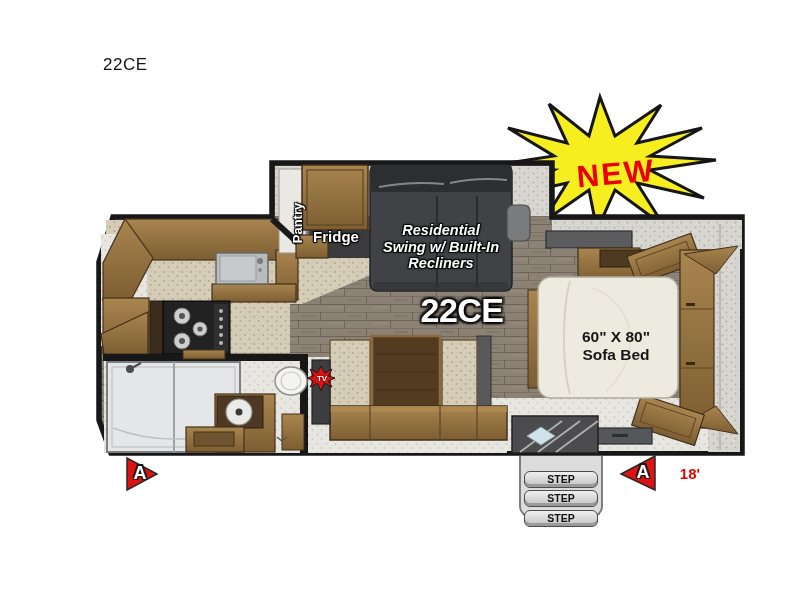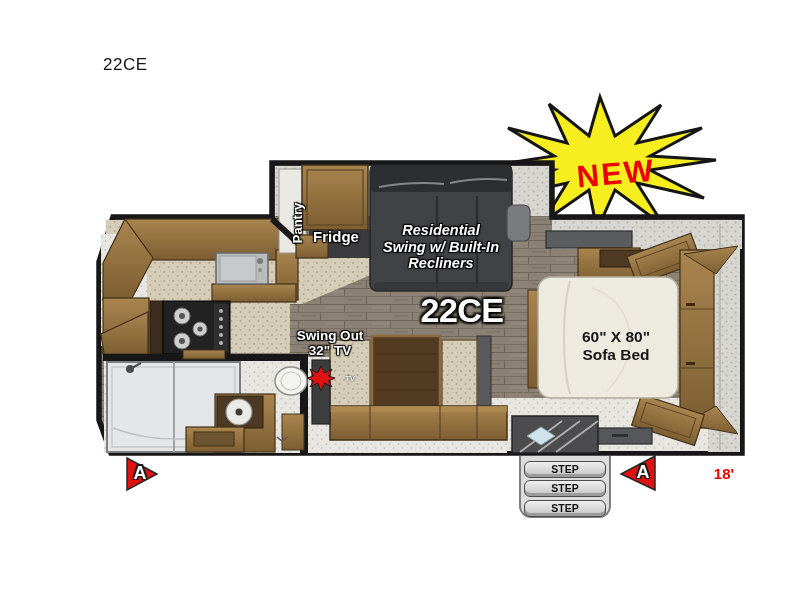--- a/index.html
+++ b/index.html
@@ -12,34 +12,34 @@
                    -1px 1px 1px rgba(0,0,0,.9),1px 1px 1px rgba(0,0,0,.9),0 0 3px rgba(0,0,0,.55);}
   .title{position:absolute;left:103px;top:55px;font-size:17px;font-weight:500;color:#141414;
          text-shadow:none;letter-spacing:.5px;}
   .pantry{left:297px;top:223px;font-size:13px;transform:translate(-50%,-50%) rotate(-90deg);}
   .fridge{left:336px;top:200px;font-size:15px;margin-top:36px;}
   .sofa{left:441px;top:247px;font-size:14.5px;line-height:16.5px;font-style:italic;}
   .model{left:462px;top:310px;font-size:34px;letter-spacing:-.5px;
          text-shadow:-2px -2px 2px rgba(0,0,0,.85),2px -2px 2px rgba(0,0,0,.85),
                      -2px 2px 2px rgba(0,0,0,.85),2px 2px 2px rgba(0,0,0,.85);}
   .swing{left:330px;top:343px;font-size:13.5px;line-height:15px;}
-  .tvbadge{left:322px;top:378px;font-size:8px;text-shadow:0 0 2px #000;margin-left:28px;}
+  .tvbadge{left:322px;top:378px;font-size:8px;text-shadow:0 0 2px #000;}
   .dinette{left:407px;top:379px;font-size:15.5px;line-height:19px;}
   .bed{left:616px;top:346px;font-size:15.5px;line-height:18px;color:#161616;text-shadow:none;}
   .newtxt{left:616px;top:174px;font-size:31px;font-weight:800;color:#ea0000;letter-spacing:2px;
           transform:translate(-50%,-50%) rotate(-5deg);text-shadow:none;}
   .marker-a{font-size:18px;font-weight:800;
             text-shadow:-1.5px -1.5px 0 #1a1a1a,1.5px -1.5px 0 #1a1a1a,
                         -1.5px 1.5px 0 #1a1a1a,1.5px 1.5px 0 #1a1a1a;}
   .ma-left{left:140px;top:473px;}
   .ma-right{left:643px;top:472px;}
-  .len{left:690px;top:473px;font-size:15px;font-weight:800;color:#e60000;text-shadow:none;margin-left:34px;}
-  #steps{position:absolute;left:519px;top:456px;width:92px;height:62px;box-sizing:border-box;
+  .len{left:690px;top:473px;font-size:15px;font-weight:800;color:#e60000;text-shadow:none;}
+  #steps{position:absolute;left:519px;top:456px;width:84px;height:62px;box-sizing:border-box;
          background:#dcdcdc;border:2px solid #7e7e7e;border-top:none;border-radius:0 0 12px 12px;
-         padding-top:2px;}
+         padding-top:12px;}
   .step{margin:2.5px 3px;height:15px;background:linear-gradient(#efefef,#c2c2c2);
         border:1.5px solid #4c4c4c;border-radius:6px;font-size:10.5px;font-weight:700;
         line-height:14px;text-align:center;color:#111;box-shadow:inset 0 -3px 0 #9b9b9b;}
 </style>
 </head>
 <body>
 
 <div id="stage">
 
 <svg id="plan-svg" width="800" height="600" viewBox="0 0 800 600">
@@ -235,24 +235,20 @@
 <div class="title">22CE</div>
 <div class="lbl newtxt">NEW</div>
 <div class="lbl pantry">Pantry</div>
 <div class="lbl fridge">Fridge</div>
 <div class="lbl sofa">
   <div>Residential</div>
   <div>Swing w/ Built-In</div>
   <div>Recliners</div>
 </div>
 <div class="lbl model">22CE</div>
-<div class="lbl swing">
-  <div>Swing Out</div>
-  <div>32" TV</div>
-</div>
 <div class="lbl tvbadge">TV</div>
 <div class="lbl bed">
   <div>60" X 80"</div>
   <div>Sofa Bed</div>
 </div>
 
 <div id="steps">
   <div class="step">STEP</div>
   <div class="step">STEP</div>
   <div class="step">STEP</div>

